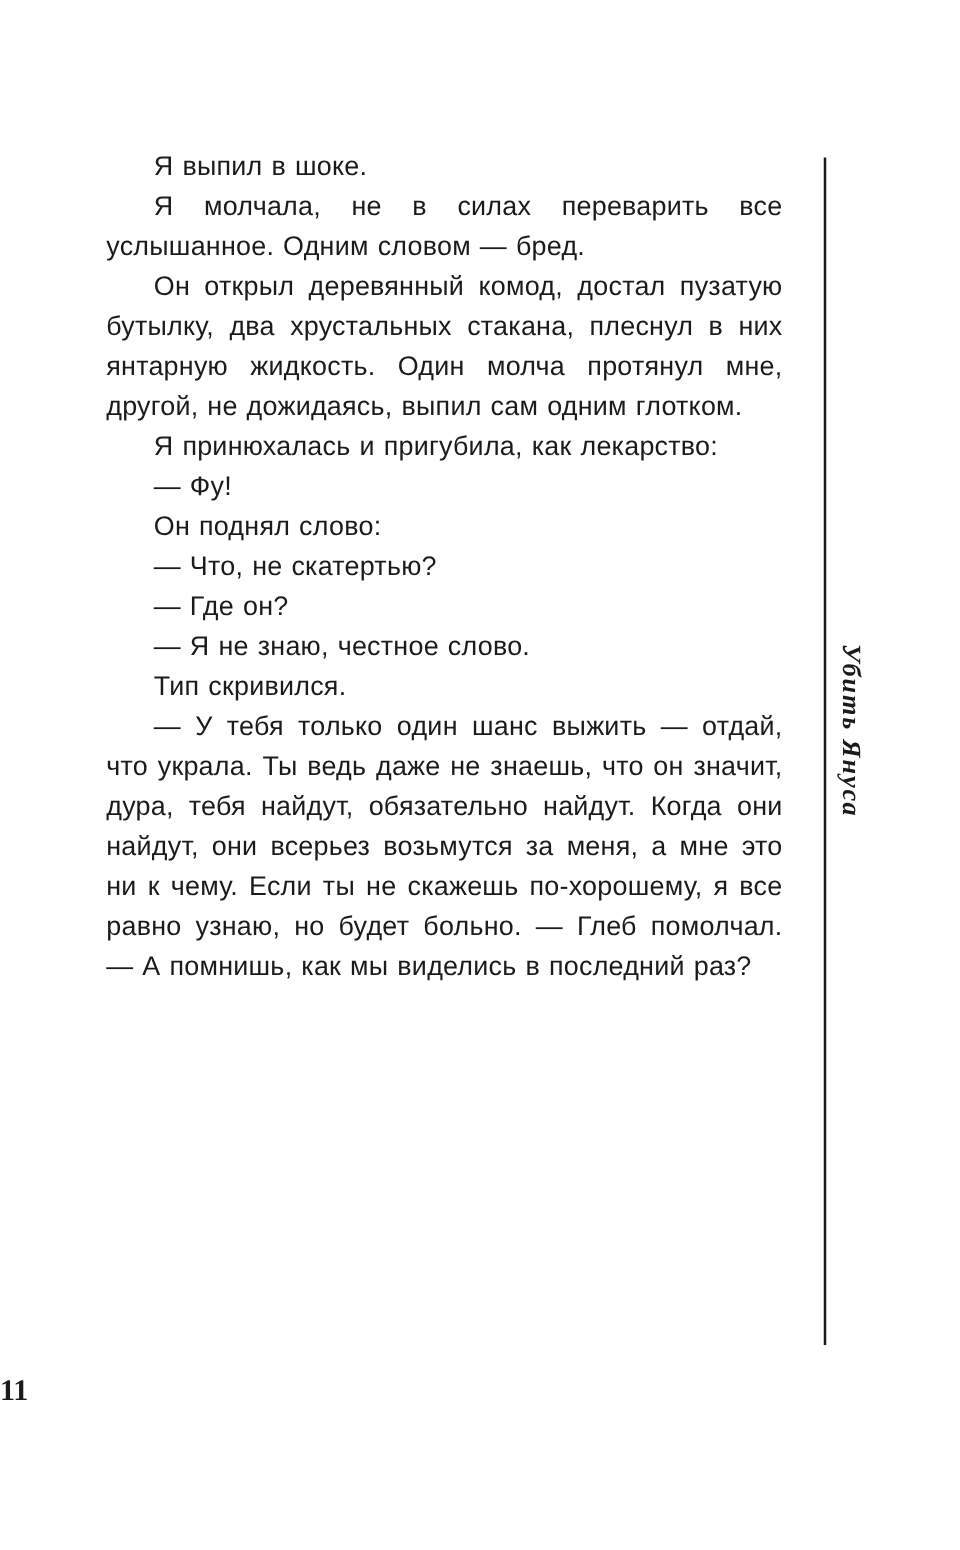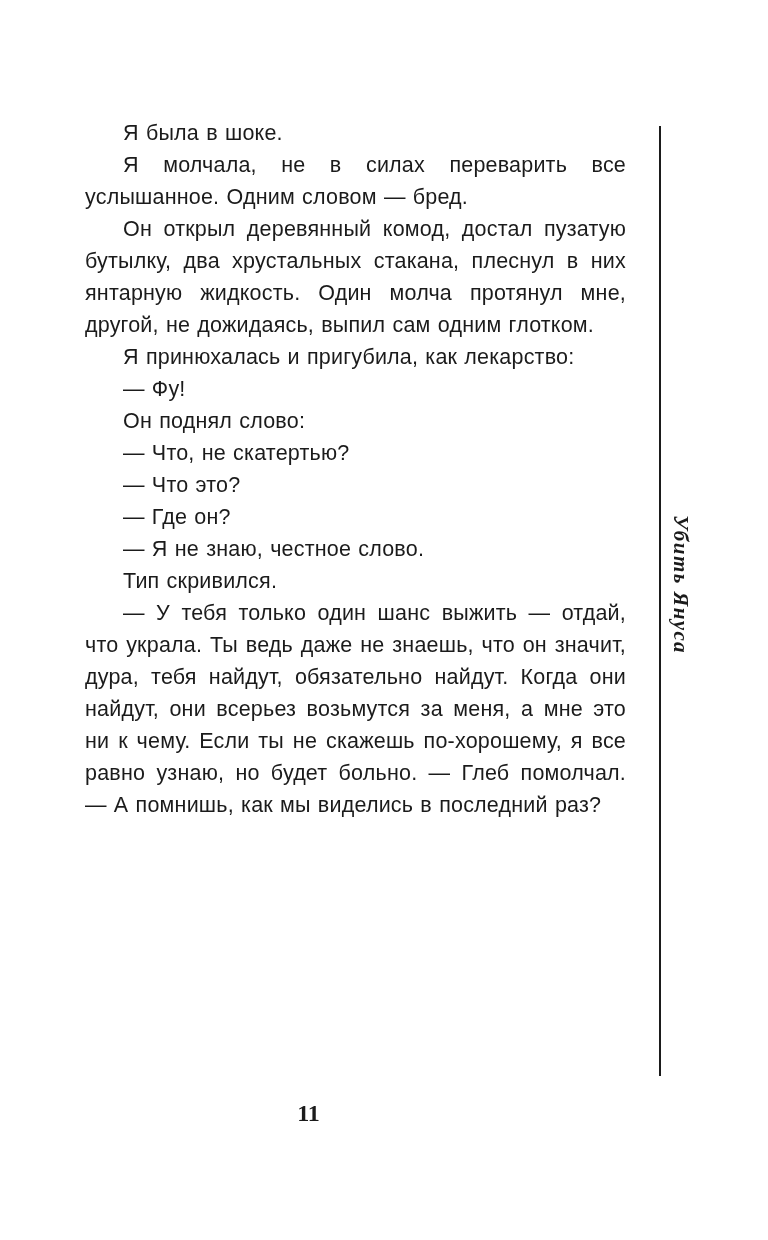--- a/index.html
+++ b/index.html
@@ -53,41 +53,40 @@
     font-size: 21px;
     letter-spacing: 1.5px;
     color: #1b1b1b;
     white-space: nowrap;
   }
   .page-number {
     position: absolute;
     left: 0;
     top: 1100px;
     width: 617px;
-    text-align: center;
+    text-align: left;
     font-family: "Liberation Serif", "DejaVu Serif", serif;
     font-weight: bold;
     font-size: 24px;
     color: #1b1b1b;
   }
 </style>
 </head>
 <body>
 
 <div class="page">
 
   <div class="text-block">
-      <p>Я была в шоке.</p>
+      <p>Я выпил в шоке.</p>
       <p>Я молчала, не в силах переварить все услышанное. Одним словом — бред.</p>
       <p>Он открыл деревянный комод, достал пузатую бутылку, два хрустальных стакана, плеснул в них янтарную жидкость. Один молча протянул мне, другой, не дожидаясь, выпил сам одним глотком.</p>
       <p>Я принюхалась и пригубила, как лекарство:</p>
       <p>— Фу!</p>
       <p>Он поднял слово:</p>
       <p>— Что, не скатертью?</p>
-      <p>— Что это?</p>
       <p>— Где он?</p>
       <p>— Я не знаю, честное слово.</p>
       <p>Тип скривился.</p>
       <p>— У тебя только один шанс выжить — отдай, что украла. Ты ведь даже не знаешь, что он значит, дура, тебя найдут, обязательно найдут. Когда они найдут, они всерьез возьмутся за меня, а мне это ни к чему. Если ты не скажешь по-хорошему, я все равно узнаю, но будет больно. — Глеб помолчал. — А помнишь, как мы виделись в последний раз?</p>
     </div>
 
   <div class="side-rule"></div>
 
   <div class="running-title">Убить Януса</div>
 

